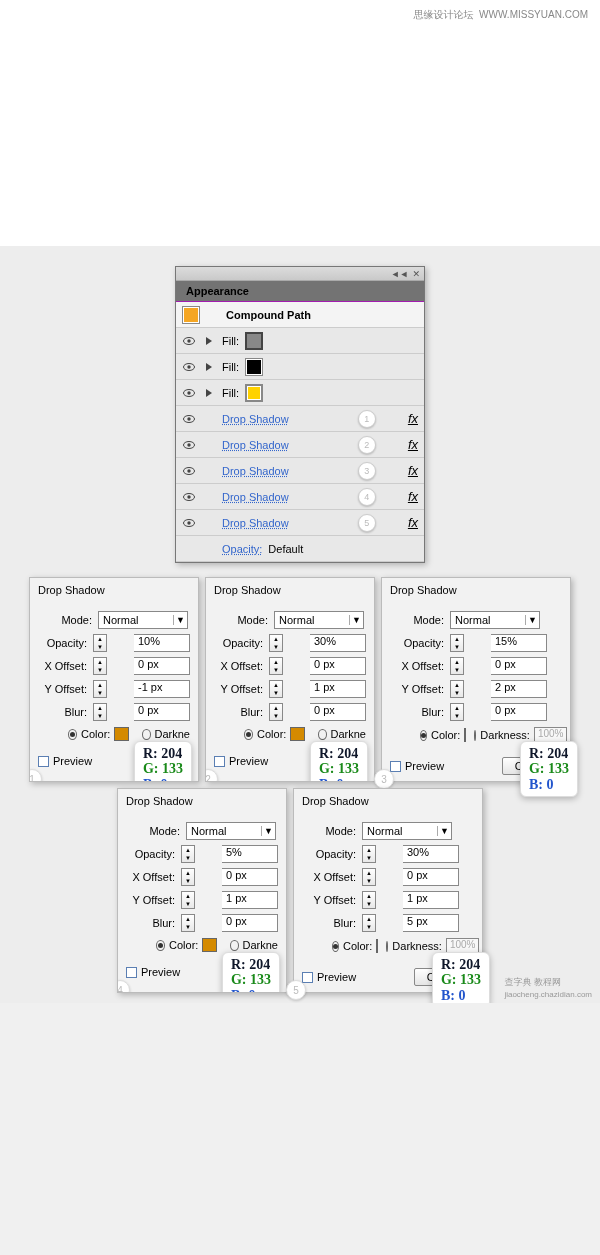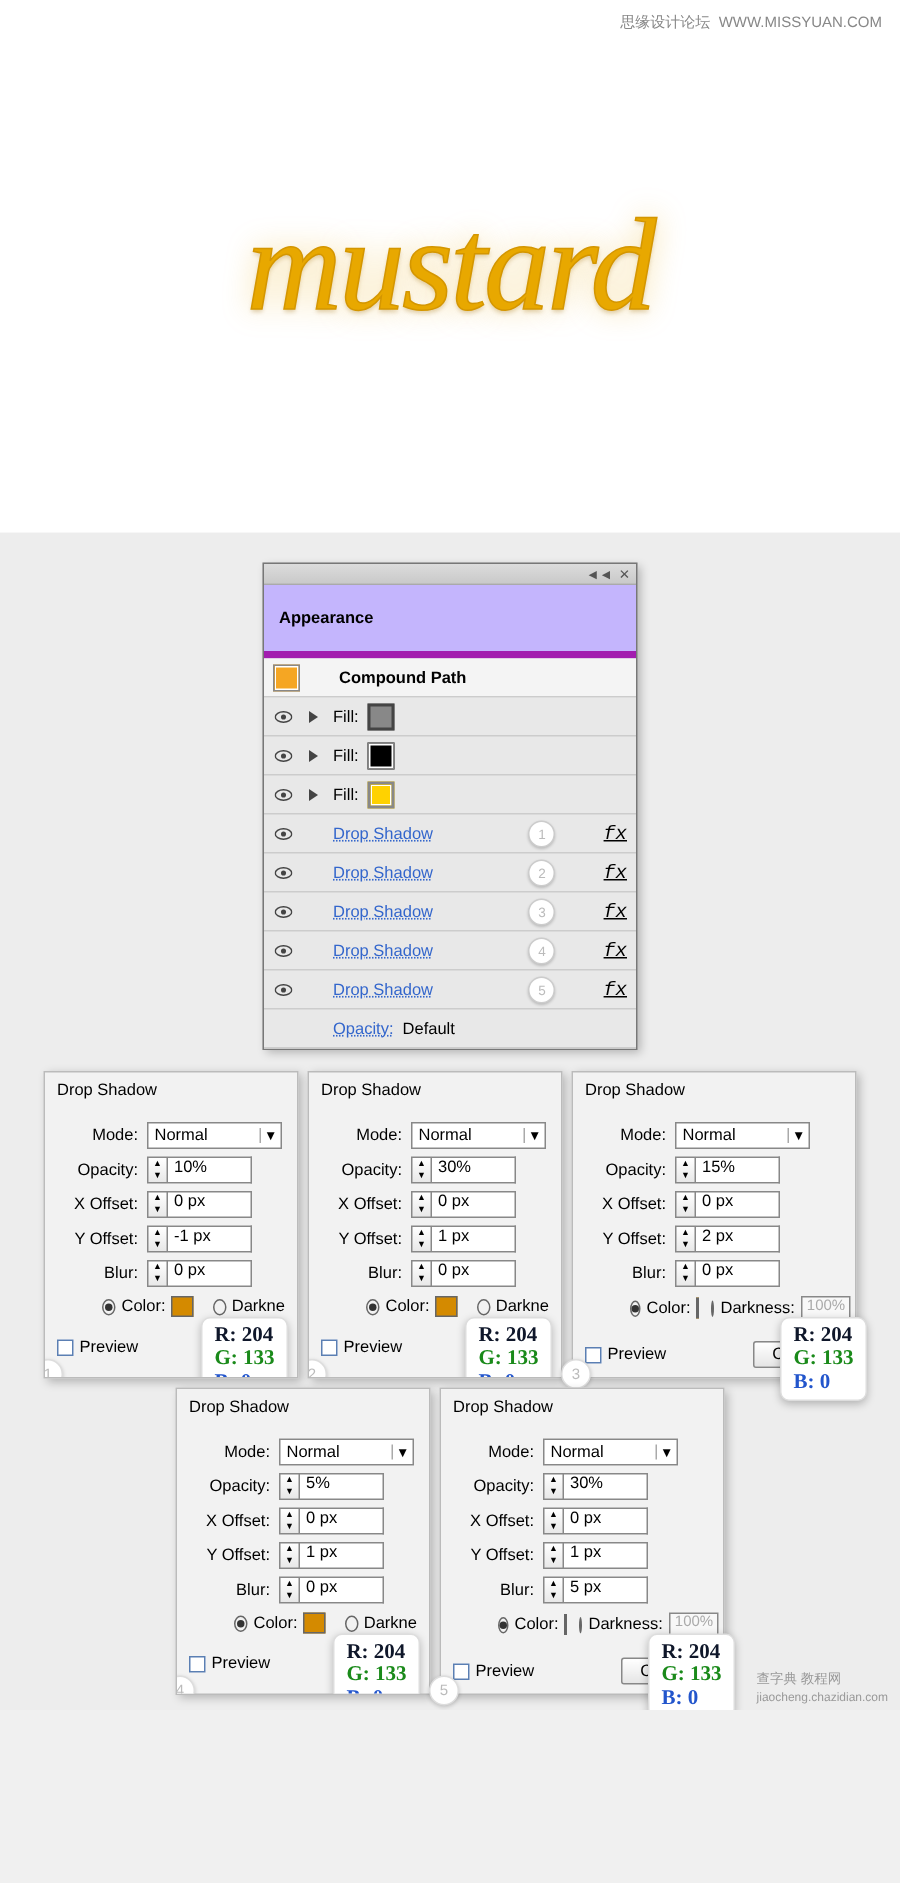--- a/index.html
+++ b/index.html
@@ -1,20 +1,20 @@
 <!DOCTYPE html>
 <html><head>
 <meta charset="utf-8">
 <style>
 * { box-sizing: border-box; margin: 0; padding: 0; }
 body { font-family: Tahoma, Arial, sans-serif; font-size: 11px; background: #f0f0f0; width: 600px; }
 
 .hero {
   background: #fff;
-  height: 355px;
+  height: 246px;
   position: relative;
   display: flex;
   flex-direction: column;
   align-items: center;
   justify-content: center;
 }
 .hero-credit { position: absolute; top: 8px; right: 12px; font-size: 10px; color: #888; }
 .mustard-text {
   font-family: 'Brush Script MT', cursive;
   font-size: 88px;
@@ -39,23 +39,23 @@
   background: linear-gradient(180deg,#dcdcdc,#c9c9c9);
   border-bottom: 1px solid #aaa;
   display: flex;
   justify-content: flex-end;
   align-items: center;
   padding: 0 4px;
   gap: 4px;
 }
 .panel-titlebar span { font-size: 9px; color: #555; cursor: pointer; }
 .panel-tab {
-  background: #c4b5fd;
-  border-bottom: 5px solid #a21caf;
-  padding: 16px 10px;
+  background: #737373;
+  border-bottom: 1px solid #a21caf;
+  padding: 4px 10px;
   font-size: 11px;
   font-weight: bold;
 }
 .app-body { background: #e8e8e8; }
 .app-row {
   display: flex;
   align-items: center;
   border-bottom: 1px solid #ccc;
   height: 26px;
   padding: 0 6px;
@@ -80,21 +80,21 @@
 .app-label { font-size: 11px; }
 .app-label.bold { font-weight: bold; }
 .link-text { color: #3366cc; text-decoration: underline dotted; cursor: pointer; }
 .circle-num {
   width: 18px; height: 18px; border-radius: 50%;
   background: #fff; border: 1px solid #ccc;
   display: inline-flex; align-items: center; justify-content: center;
   font-size: 9px; color: #bbb;
   box-shadow: 0 1px 2px rgba(0,0,0,0.2);
 }
-.fx-label { font-style: italic; font-family: Liberation Mono, monospace; font-size: 13px; text-decoration: underline; cursor: pointer; }
+.fx-label { font-style: italic; font-family: Liberation Sans, sans-serif; font-size: 13px; text-decoration: underline; cursor: pointer; }
 .spacer { flex: 1; }
 .panel-footer {
   display: flex; align-items: center; gap: 10px;
   padding: 4px 8px;
   background: #e0e0e0;
   border-top: 1px solid #bbb;
 }
 .footer-ico { width: 14px; height: 14px; opacity: 0.45; }
 
 
@@ -114,20 +114,21 @@
 .ds-field label { width: 54px; text-align: right; margin-right: 6px; font-size: 11px; }
 .select-wrap {
   display: inline-flex; align-items: center;
   border: 1px solid #888; background: #fff; height: 18px; width: 90px;
 }
 .select-wrap span { flex: 1; padding: 0 4px; font-size: 11px; }
 .select-wrap i { width: 14px; text-align: center; border-left: 1px solid #aaa; font-size: 9px; font-style: normal; }
 .num-input {
   display: inline-flex; align-items: flex-end;
   height: 18px;
+  gap: 27px;
 }
 .num-spin { width: 14px; height: 18px; border: 1px solid #888; background: linear-gradient(#fff,#e8e8e8); display: flex; flex-direction: column; font-size: 6px; }
 .num-spin span { flex:1; text-align:center; line-height:8px; }
 .num-val { border: 1px solid #888; border-left: none; background: #fff; width: 56px; height: 18px; padding: 0 4px; font-size: 11px; }
 .radio-row { display: flex; align-items: center; gap: 4px; padding-left: 30px; margin-top: 6px; white-space: nowrap;}
 .radio-row .radio { width: 11px; height: 11px; border-radius: 50%; border: 1px solid #666; display: inline-flex; align-items: center; justify-content: center; }
 .radio.on::after { content:''; width:5px; height:5px; border-radius:50%; background:#333; }
 .color-swatch { width: 18px; height: 14px; background: #d48a00; border: 1px solid #666; }
 .darkness-input { border:1px solid #888; background:#f8f8f8; width:40px; height:16px; font-size:10px; padding:0 3px; color:#aaa; }
 .ds-footer { display: flex; align-items: center; justify-content: space-between; padding: 6px 8px; }
@@ -159,21 +160,20 @@
 }
 .bottom-credit{ position:absolute; bottom:4px; right:8px; font-size:9px; color:#999;}
 </style>
 </head>
 <body>
 
 <div class="hero">
   <div class="hero-credit">
     <span>思缘设计论坛</span>&nbsp;&nbsp;<span>WWW.MISSYUAN.COM</span>
   </div>
-  <div class="mustard-text">mustard</div>
 </div>
 
 <div class="midsection">
   <div class="panel">
     <div class="panel-titlebar">
       <span>◄◄</span>
       <span>✕</span>
     </div>
     <div class="panel-tab">Appearance</div>
     <div class="app-body">

